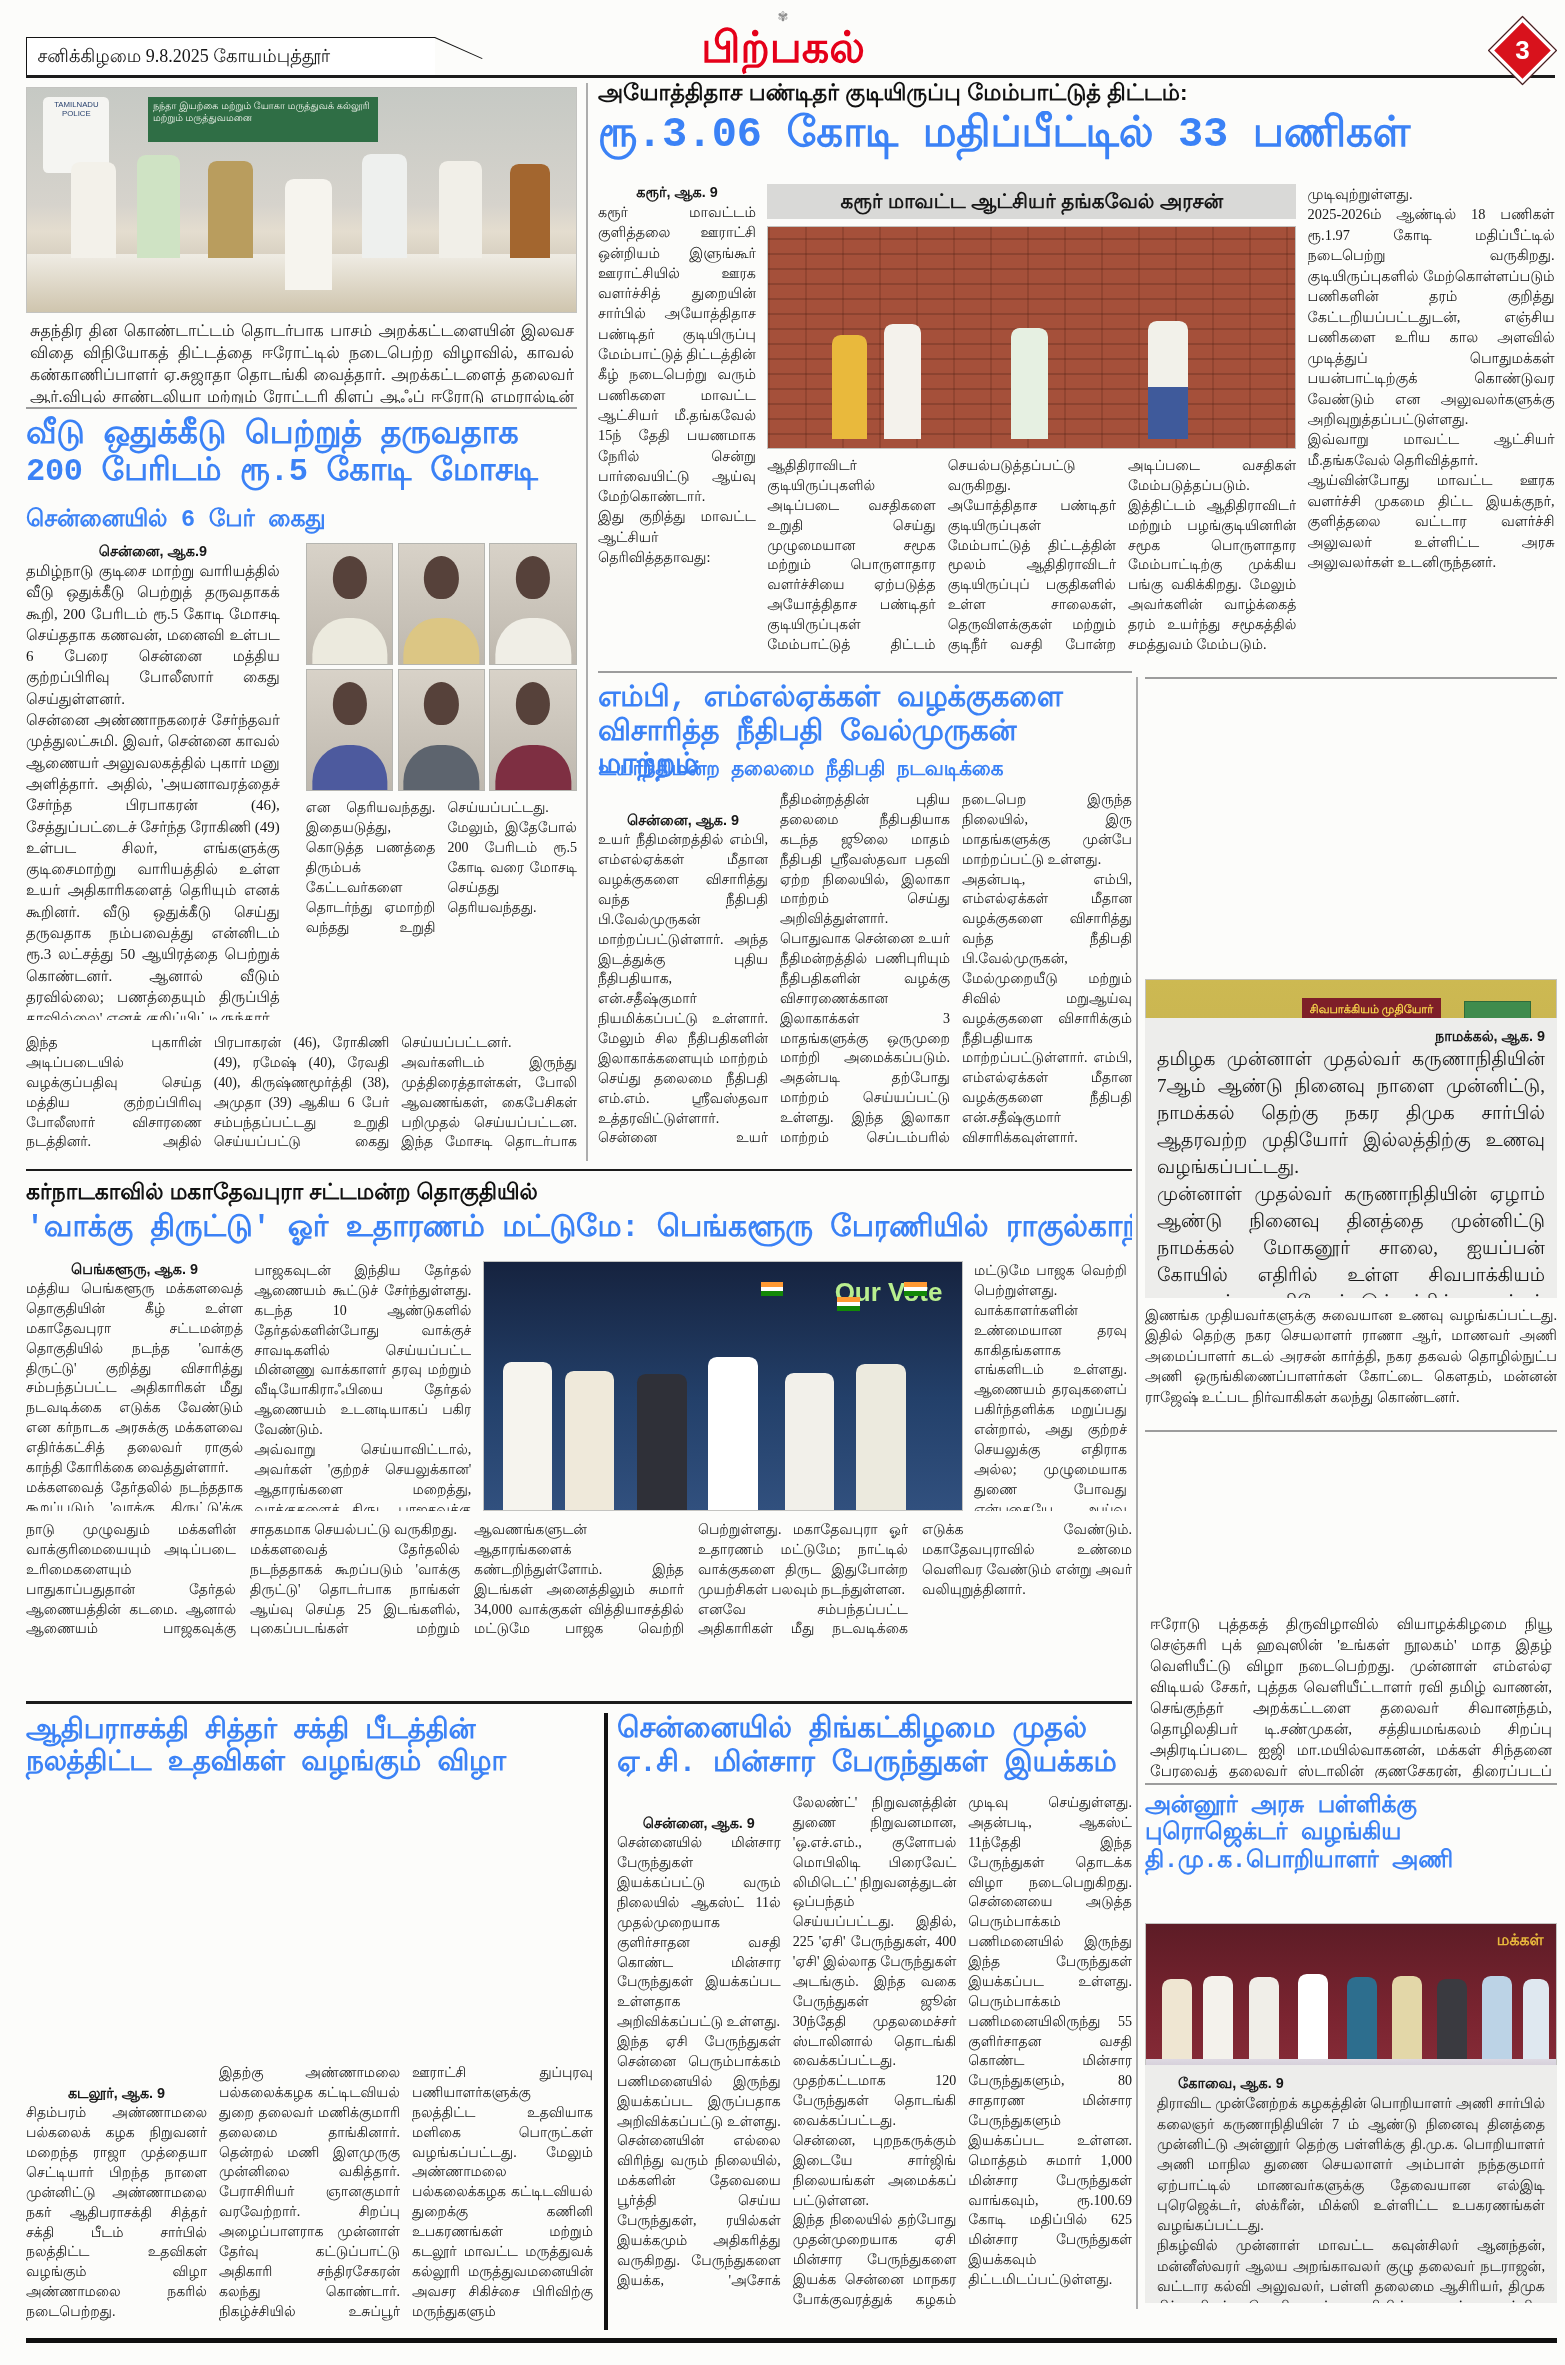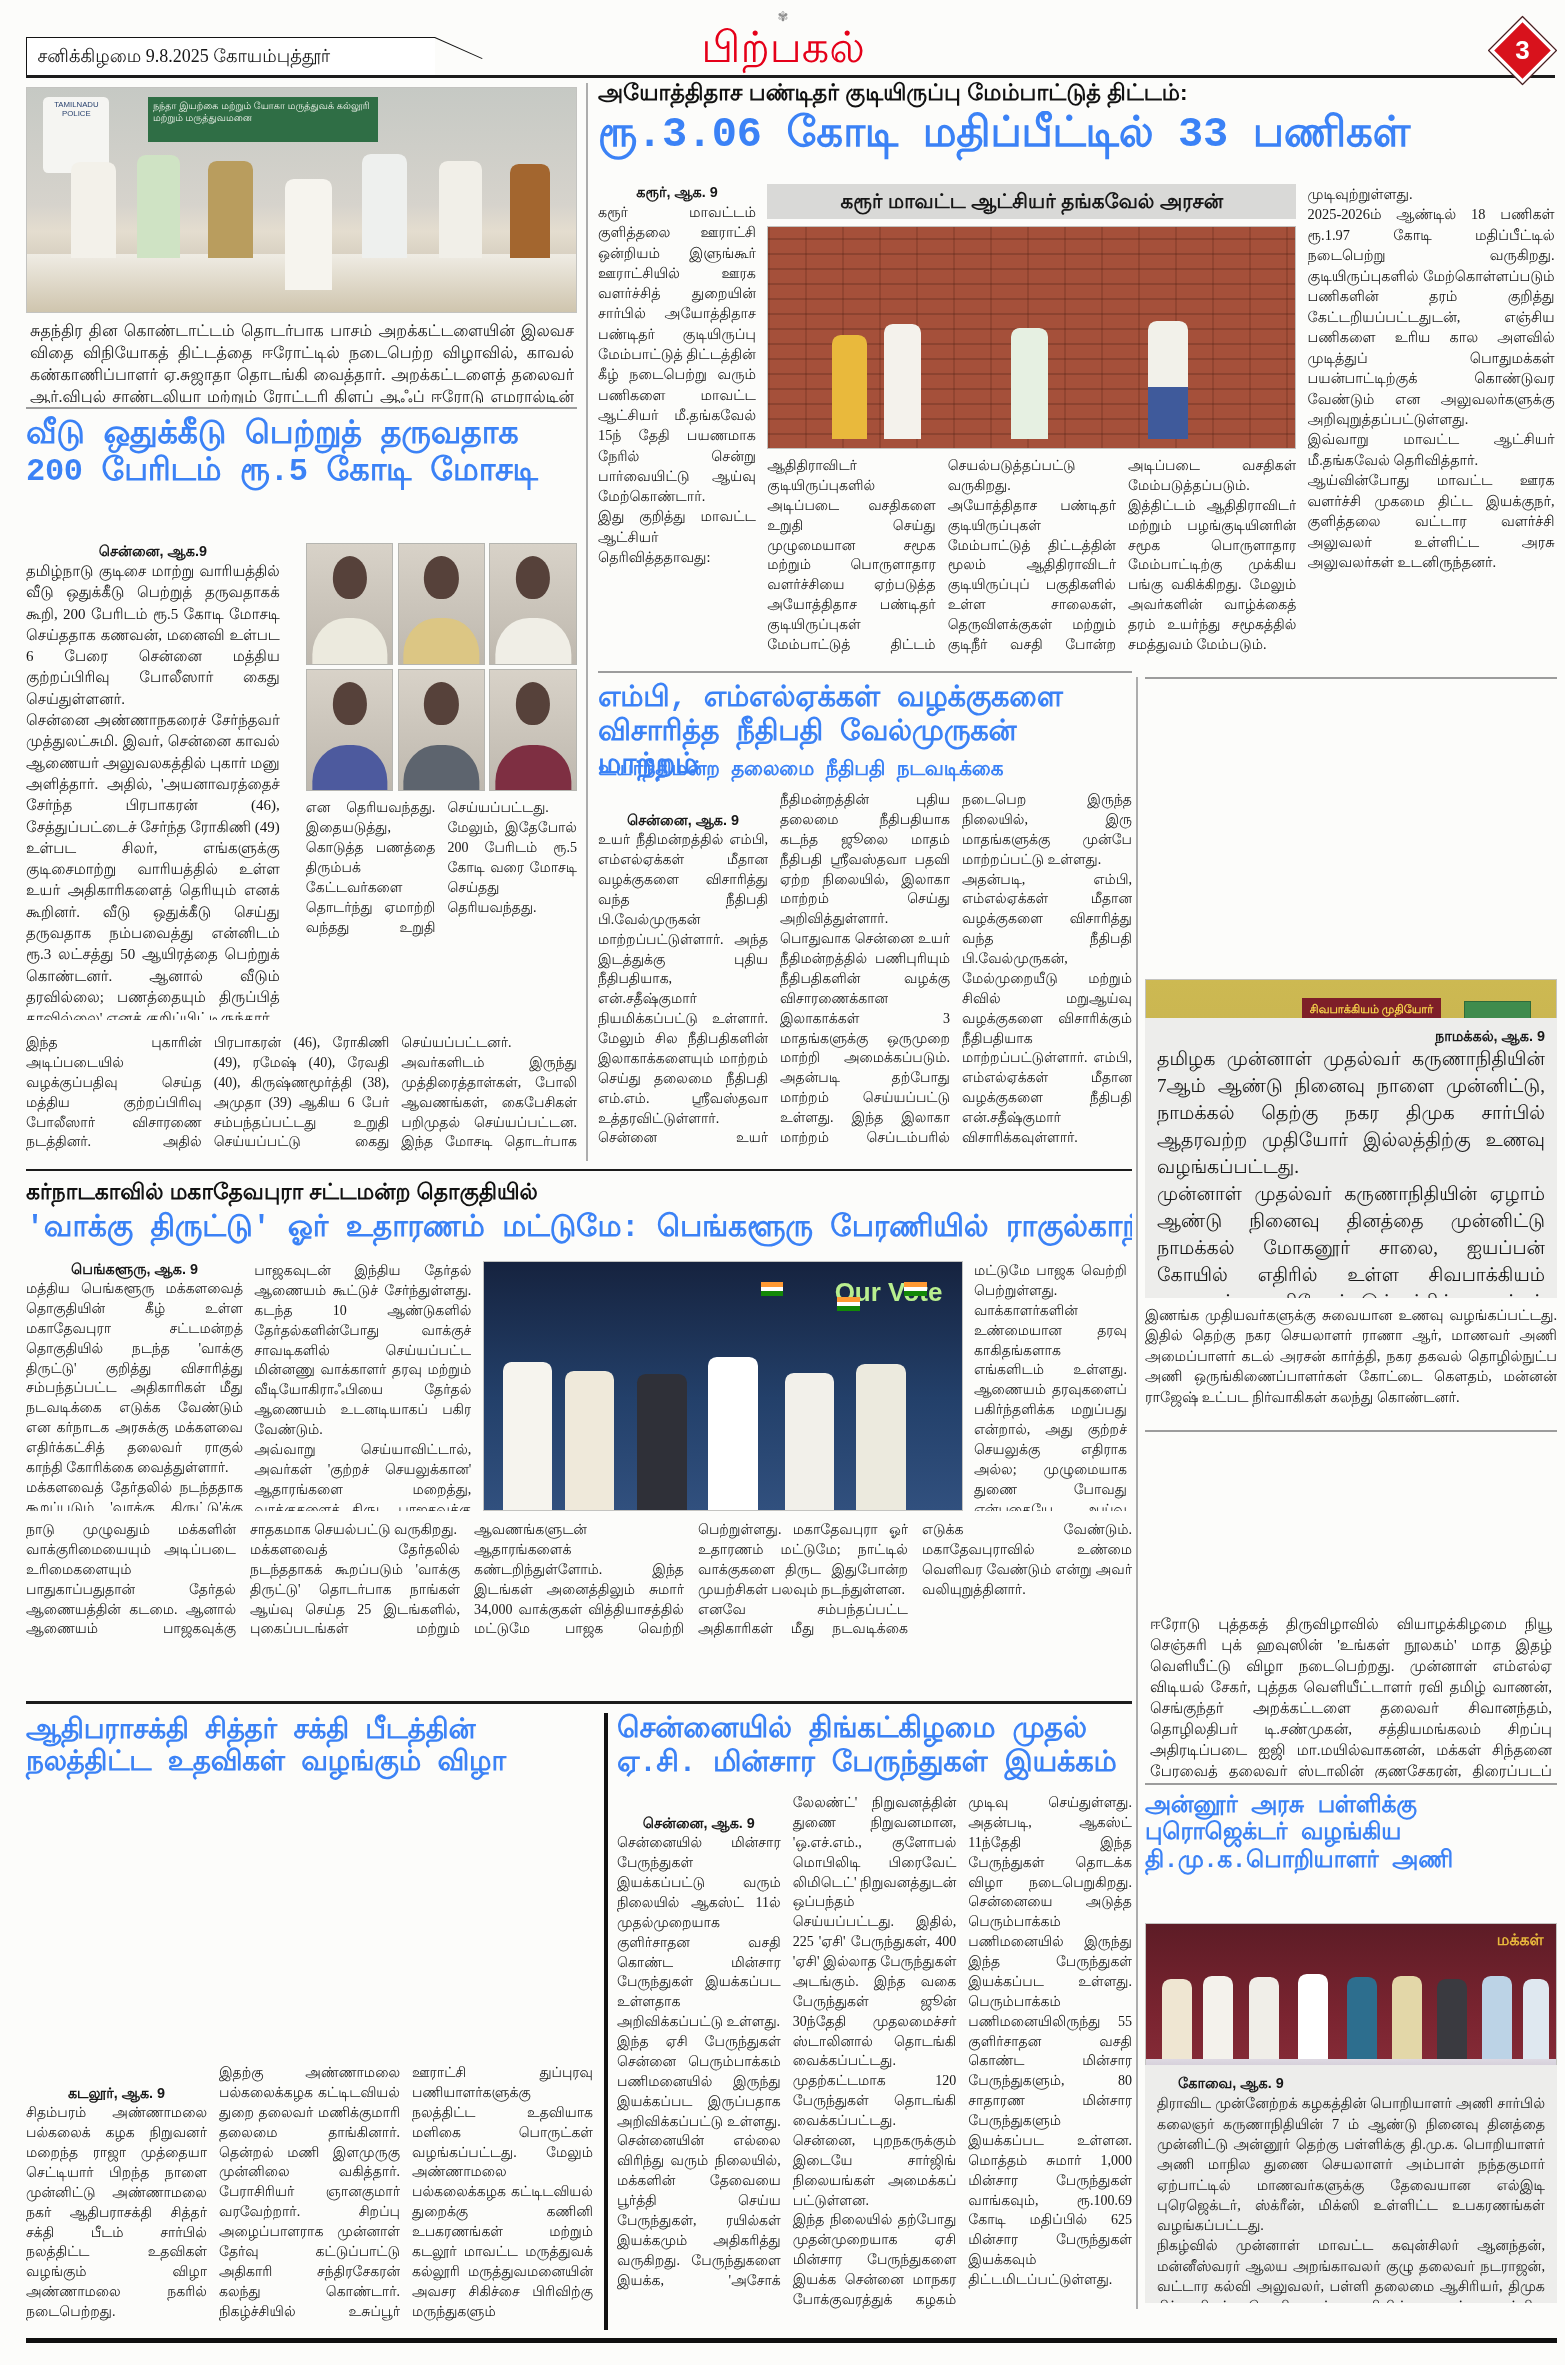--- a/index.html
+++ b/index.html
@@ -21,21 +21,21 @@
   .vrule{background:#adadad;}
   .graybox{background:#ededeb;padding:10.4px 12px;box-sizing:border-box;}
   .subbox{background:#d9d9d7;text-align:center;font-family:"Liberation Sans","DejaVu Sans",sans-serif;
           font-weight:700;font-size:20px;line-height:35px;overflow:hidden;}
   .photo{position:relative;overflow:hidden;border:0.9px solid #c3c3c0;box-sizing:border-box;}
   
   .datebox{box-sizing:border-box;border:1.7px solid #141414;border-right:none;background:#fff;
            font-size:18px;line-height:37px;padding-left:10.4px;overflow:hidden;}
   .datebox-slant{width:52px;border-top:1.7px solid #141414;transform:rotate(24deg);transform-origin:left top;background:transparent;height:0;}
   .masthead{color:#e50019;font-family:"Liberation Sans","DejaVu Sans",sans-serif;
-            font-weight:400;font-size:43px;letter-spacing:0;}
+            font-weight:700;font-size:43px;letter-spacing:0;}
   .ornament{color:#8d8d8d;font-size:13px;line-height:1;}
   .diamond{width:47px;height:47px;background:#d8121c;border:1.7px solid #2b2b2b;
            box-shadow:inset 0 0 0 3.5px #ffffff;transform:rotate(45deg);}
   .diamond span{position:absolute;inset:0;display:flex;align-items:center;justify-content:center;
                 transform:rotate(-45deg);color:#fff;font-weight:800;font-size:26px;
                 font-family:"Liberation Sans","DejaVu Sans",sans-serif;}
   
   .muggrid{display:grid;grid-template-columns:repeat(3,1fr);grid-auto-rows:122px;gap:4.3px;}
   .mug{position:relative;background:linear-gradient(#d8d2c8,#beb8ae);border:0.9px solid #b5b5b0;overflow:hidden;}
   .mug::before{content:"";position:absolute;top:10%;left:50%;transform:translateX(-50%);
@@ -100,20 +100,21 @@
     <div class="pfig" style="left:33%;bottom:24%;width:45px;height:97px;background:#b99d5e;"></div>
     <div class="pfig" style="left:47%;bottom:10%;width:47px;height:111px;background:#f6f4ee;"></div>
     <div class="pfig" style="left:61%;bottom:24%;width:45px;height:104px;background:#eef0ee;"></div>
     <div class="pfig" style="left:75%;bottom:24%;width:43px;height:97px;background:#f1efe8;"></div>
     <div class="pfig" style="left:88%;bottom:24%;width:40px;height:94px;background:#a3662f;"></div>
   </div>
   <div class="abs cap" style="left:30px;top:320px;width:544px;height:83px;">சுதந்திர தின கொண்டாட்டம் தொடர்பாக பாசம் அறக்கட்டளையின் இலவச விதை விநியோகத் திட்டத்தை ஈரோட்டில் நடைபெற்ற விழாவில், காவல் கண்காணிப்பாளர் ஏ.சுஜாதா தொடங்கி வைத்தார். அறக்கட்டளைத் தலைவர் ஆர்.விபுல் சாண்டலியா மற்றும் ரோட்டரி கிளப் ஆஃப் ஈரோடு எமரால்டின் செயல்பாட்டாளர் எஸ்.பரணி ஆகியோர் கலந்து கொண்டனர்.</div>
   <div class="abs rule-l" style="left:26px;top:407px;width:551px;height:1.7px;"></div>
 
   <div class="abs hl" style="left:26px;top:416px;width:551px;height:85px;font-size:32px;">வீடு ஒதுக்கீடு பெற்றுத் தருவதாக 200 பேரிடம் ரூ.5 கோடி மோசடி</div>
+  <div class="abs hl" style="left:26px;top:506px;width:551px;height:31px;font-size:23.5px;">சென்னையில் 6 பேர் கைது</div>
   <div class="abs" style="left:26px;top:543px;width:551px;height:484px;display:flex;gap:26px;">
     <div style="width:261px;height:484px;overflow:hidden;">
       <b class="dateline">சென்னை, ஆக.9</b>
       <span class="btxt" style="display:block;height:459px;">தமிழ்நாடு குடிசை மாற்று வாரியத்தில் வீடு ஒதுக்கீடு பெற்றுத் தருவதாகக் கூறி, 200 பேரிடம் ரூ.5 கோடி மோசடி செய்ததாக கணவன், மனைவி உள்பட 6 பேரை சென்னை மத்திய குற்றப்பிரிவு போலீஸார் கைது செய்துள்ளனர்.
 சென்னை அண்ணாநகரைச் சேர்ந்தவர் முத்துலட்சுமி. இவர், சென்னை காவல் ஆணையர் அலுவலகத்தில் புகார் மனு அளித்தார். அதில், 'அயனாவரத்தைச் சேர்ந்த பிரபாகரன் (46), சேத்துப்பட்டைச் சேர்ந்த ரோகிணி (49) உள்பட சிலர், எங்களுக்கு குடிசைமாற்று வாரியத்தில் உள்ள உயர் அதிகாரிகளைத் தெரியும் எனக் கூறினர். வீடு ஒதுக்கீடு செய்து தருவதாக நம்பவைத்து என்னிடம் ரூ.3 லட்சத்து 50 ஆயிரத்தை பெற்றுக் கொண்டனர். ஆனால் வீடும் தரவில்லை; பணத்தையும் திருப்பித் தரவில்லை' எனக் குறிப்பிட்டிருந்தார்.</span>
     </div>
     <div style="width:279px;">
       <div class="muggrid">
         <div class="mug"></div>
         <div class="mug"></div>

